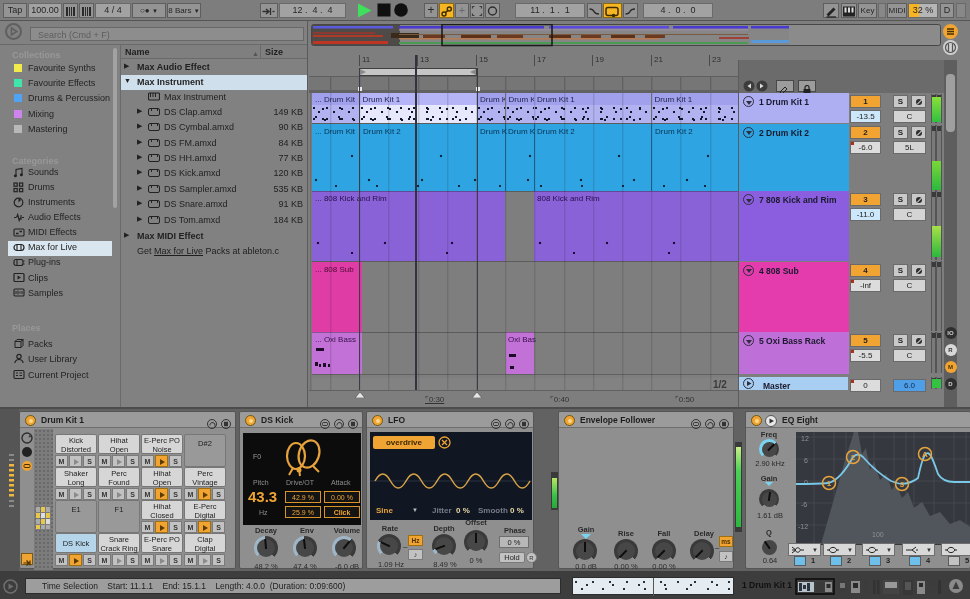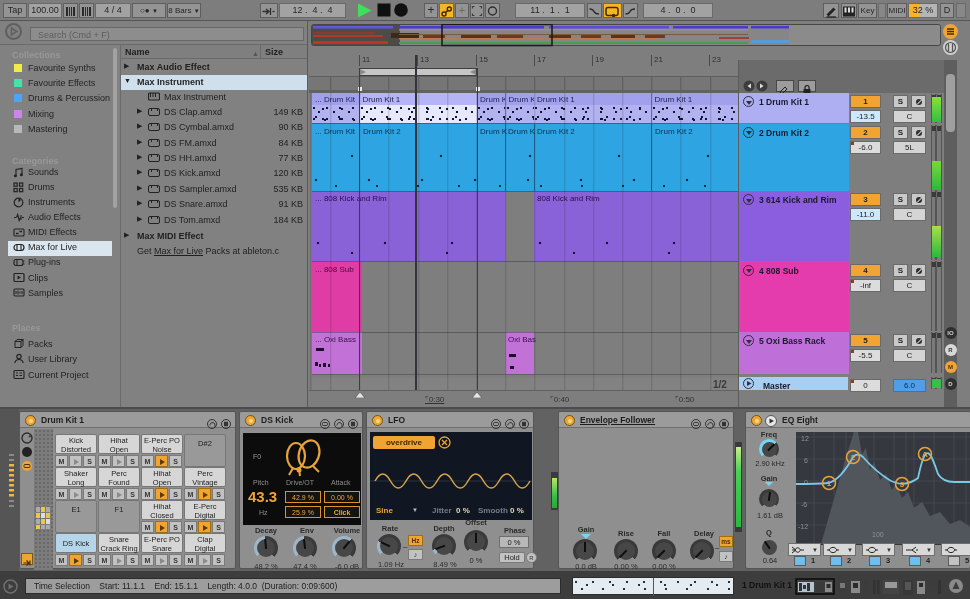--- a/index.html
+++ b/index.html
@@ -514,21 +514,21 @@
     <div class="thdr" style="top:33px;height:30px;background:#aeaef3;">
         <span class="chev"></span>
         <b>1 Drum Kit 1</b>
       </div>
     <div class="thdr" style="top:63.5px;height:67px;background:#2ea5e2;">
         <span class="chev"></span>
         <b>2 Drum Kit 2</b>
       </div>
     <div class="thdr" style="top:131px;height:70px;background:#8a5ede;">
         <span class="chev"></span>
-        <b>3 614 Kick and Rim</b>
+        <b>7 808 Kick and Rim</b>
       </div>
     <div class="thdr" style="top:201.5px;height:70px;background:#e43cac;">
         <span class="chev"></span>
         <b>4 808 Sub</b>
       </div>
     <div class="thdr" style="top:272px;height:42px;background:#bf70d8;">
         <span class="chev"></span>
         <b>5 Oxi Bass Rack</b>
       </div>
     <div class="thdr" style="top:317px;height:13px;background:#a8cef2;width:109px;">
@@ -934,21 +934,21 @@
       </svg>
   </div>
 
   <div class="abs" style="left:551px;top:63px;width:7px;height:38px;background:#3a3a3a;">
     <div class="abs" style="left:1px;top:6px;width:5px;height:30px;background:linear-gradient(#b8e860,#35c048 60%,#28a838);"></div>
   </div>
 
   <div class="dev" style="left:558px;top:2px;width:176px;height:158px;">
     <div class="dtitle">
         <span class="led"></span>
-        <b style="left:21px;text-decoration:underline;">Envelope Follower</b>
+        <b style="left:21px;">Envelope Follower</b>
       <span class="dico" style="right:32px;"><svg width="10" height="10">
             <circle cx="5" cy="5" r="4.5" fill="none" stroke="#333" stroke-width="1"></circle>
             <rect x="2.5" y="3.5" width="5" height="3" rx="1" fill="none" stroke="#333" stroke-width="1"></rect>
           </svg></span>
       <span class="dico" style="right:18px;"><svg width="10" height="10">
             <circle cx="5" cy="5" r="4.5" fill="none" stroke="#333" stroke-width="1"></circle>
             <path d="M3 6.5 a2.5 2.5 0 1 1 4.5 1" fill="none" stroke="#333" stroke-width="1"></path>
           </svg></span>
       <span class="dico" style="right:4px;"><svg width="10" height="10">
             <circle cx="5" cy="5" r="4.5" fill="none" stroke="#333" stroke-width="1"></circle>
@@ -1108,21 +1108,21 @@
         <span class="bnum" style="left:177px;">5</span>
     </div>
   </div>
 </div>
 
 <div class="abs" id="statusbar" style="left:0;top:571px;width:970px;height:28px;background:#3d3d3d;">
   <svg class="abs" style="left:3px;top:8px;" width="15" height="15">
       <circle cx="7.5" cy="7.5" r="6.5" fill="none" stroke="#6e6e6e" stroke-width="1.5"></circle>
       <path d="M5.5 4.5 L10.5 7.5 L5.5 10.5 Z" fill="#6e6e6e"></path>
     </svg>
-  <div class="abs" style="font-size:8.5px;line-height:14px;left:25px;top:7px;width:536px;height:16px;background:#9d9d9d;border:1px solid #2c2c2c;color:#1d1d1d;padding-left:8px;line-height:15px;">Time Selection&nbsp;&nbsp;&nbsp;&nbsp;Start: 11.1.1&nbsp;&nbsp;&nbsp;&nbsp;End: 15.1.1&nbsp;&nbsp;&nbsp;&nbsp;Length: 4.0.0&nbsp;&nbsp;(Duration: 0:09:600)</div>
+  <div class="abs" style="font-size:8.5px;line-height:14px;left:25px;top:7px;width:536px;height:16px;background:#9d9d9d;border:1px solid #2c2c2c;color:#1d1d1d;padding-left:16px;line-height:15px;">Time Selection&nbsp;&nbsp;&nbsp;&nbsp;Start: 11.1.1&nbsp;&nbsp;&nbsp;&nbsp;End: 15.1.1&nbsp;&nbsp;&nbsp;&nbsp;Length: 4.0.0&nbsp;&nbsp;(Duration: 0:09:600)</div>
   <div class="abs" id="clipover" style="left:572px;top:6px;width:162px;height:18px;background:#e4ecf2;border:1px solid #2c2c2c;background-image:radial-gradient(circle at 3px 4px,#24303c 1px,transparent 1.2px),radial-gradient(circle at 9px 11px,#24303c 1px,transparent 1.2px),radial-gradient(circle at 14px 7px,#24303c 0.9px,transparent 1.1px);background-size:17px 13px,21px 15px,26px 11px;">
     <div class="abs" style="left:80px;top:0;width:1px;height:18px;background:#555;"></div>
   </div>
   <div class="abs" style="left:742px;top:9px;color:#111;font-weight:bold;font-size:8.5px;">1 Drum Kit 1</div>
   <svg class="abs" style="left:795px;top:5px;" width="150" height="21">
     <rect x="1" y="3" width="38" height="15" fill="none" stroke="#0a0a0a" stroke-width="1.5"></rect>
     <g fill="#b8c4cc">
         <rect x="3" y="6" width="16" height="10"></rect>
       </g>
     <g fill="#2a3540">

